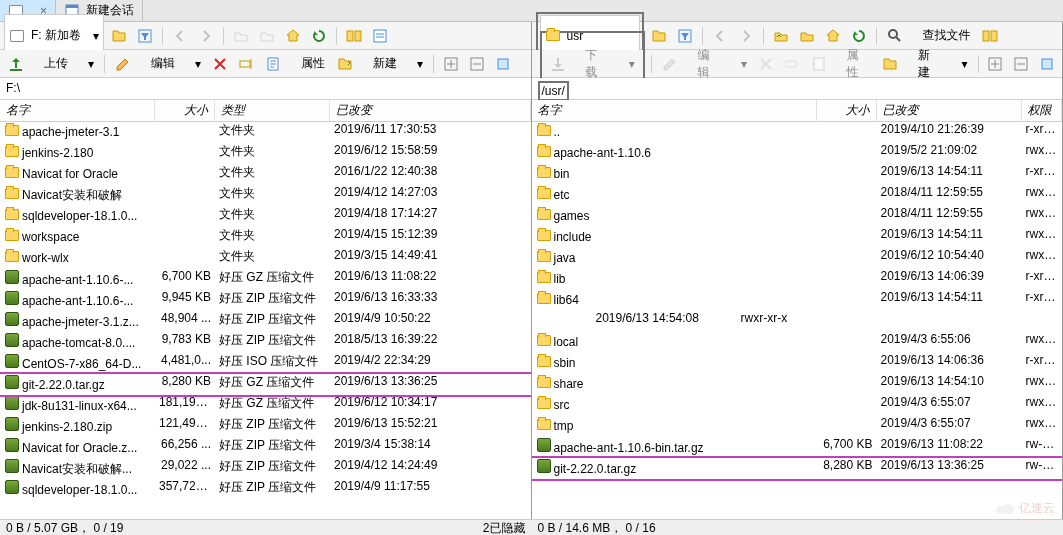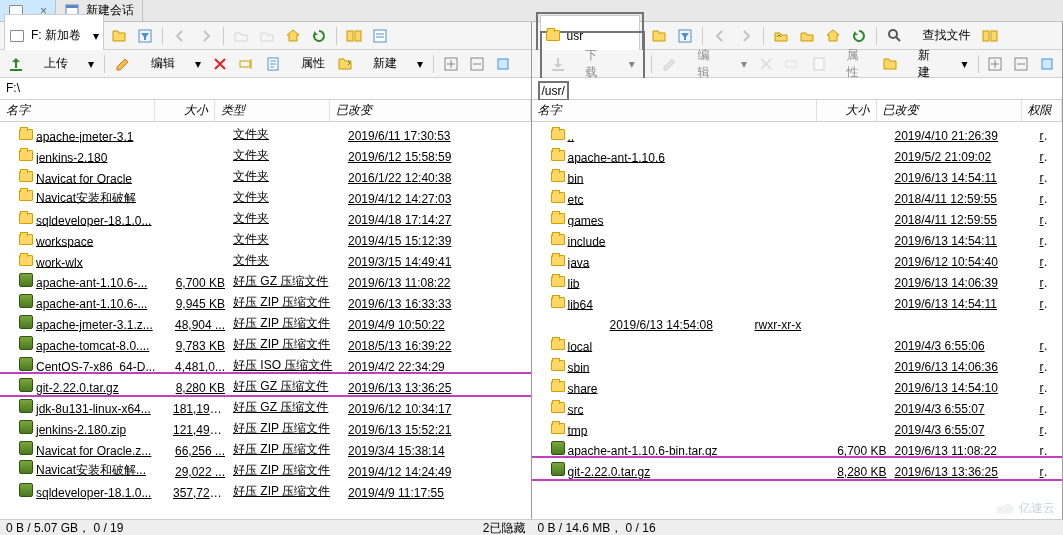--- a/index.html
+++ b/index.html
@@ -13,30 +13,30 @@
 .toolbar1 .drive { display: flex; align-items: center; gap: 4px; padding: 12px 4px; border: 1px solid #ccc; background: #fff; min-width: 100px; }
 .tb-btn { display: inline-flex; align-items: center; justify-content: center; width: 22px; height: 22px; cursor: pointer; }
 .tb-btn.disabled { opacity: 0.35; }
 .tb-label { display: flex; align-items: center; gap: 20px; padding: 0 4px; cursor: pointer; }
 .sep { width: 1px; height: 18px; background: #ccc; margin: 0 2px; }
 .pathbar { padding: 3px 6px; border-bottom: 1px solid #d0d0d0; background: #fff; height: 22px; }
 .path-hilite { border: 2px solid #737373; padding: 1px 2px; display: inline-block; }
 .headers { display: flex; align-items: center; border-bottom: 1px solid #d0d0d0; background: #fdfdfd; height: 22px; font-style: italic; }
 .headers .col { padding: 2px 6px; border-right: 1px solid #e0e0e0; white-space: nowrap; overflow: hidden; }
 .filelist { flex: 1; overflow-y: auto; background: #fff; }
-.row { display: flex; align-items: flex-end; height: 21px; padding: 0 14px; text-decoration: underline; }
+.row { display: flex; align-items: flex-start; height: 21px; padding: 0 0; }
 .row .cell { padding: 0 4px; white-space: nowrap; overflow: hidden; text-overflow: ellipsis; }
 .fi { width: 16px; height: 16px; flex-shrink: 0; display: inline-flex; align-items: center; justify-content: center; margin-right: 2px; }
 .folder-ico { background: #ffd766; border: 1px solid #d6a100; width: 14px; height: 11px; border-radius: 1px; position: relative; }
 .folder-ico::before { content:""; position:absolute; top:-3px; left:0; width:6px; height:3px; background:#ffd766; border:1px solid #d6a100; border-bottom:none; }
 .archive-ico { background: linear-gradient(#7aa63b,#4a7a1f); width:14px; height:14px; border-radius:2px; border:1px solid #2e5510; }
 .drive-ico { width: 14px; height: 12px; background: #fff; border: 1px solid #888; border-radius: 1px; }
 .statusbar { position: absolute; bottom: 0; left: 0; right: 0; height: 16px; display: flex; background: #eee; border-top: 1px solid #ccc; }
 .statusbar .half { width: 50%; padding: 0 6px; display: flex; }
-.watermark { position: absolute; right: 8px; bottom: 18px; opacity: 0.25; font-size: 14px; color: #0c4a6e; display: flex; align-items: center; gap: 4px; }
+.watermark { position: absolute; right: 8px; bottom: 18px; opacity: 0.25; font-size: 14px; color: #c2410c; display: flex; align-items: center; gap: 4px; }
 svg { display: block; }
 .col-name-l { width: 155px; }
 .col-size-l { width: 60px; text-align: right; }
 .col-type-l { width: 115px; }
 .col-changed-l { flex: 1; }
 .col-name-r { width: 285px; }
 .col-size-r { width: 60px; text-align: right; }
 .col-changed-r { width: 145px; }
 .col-perm-r { flex: 1; }
 </style>

